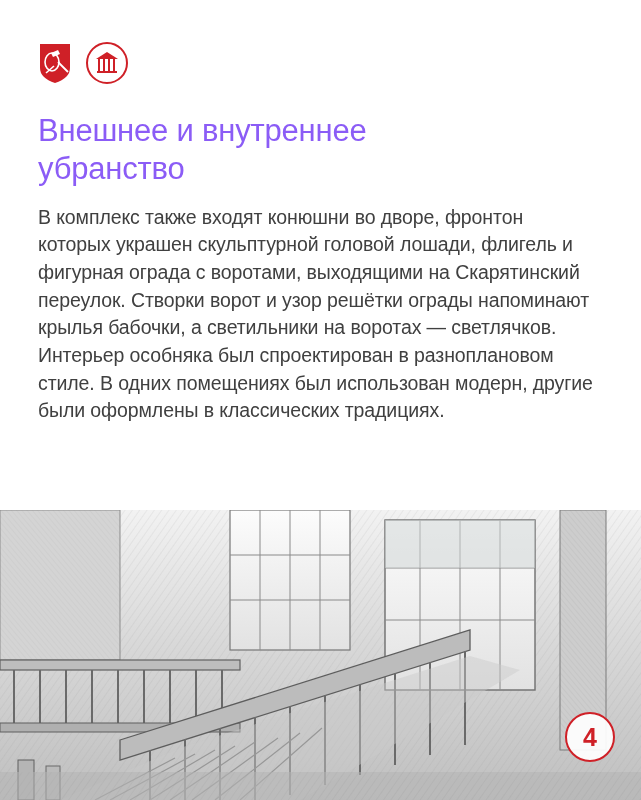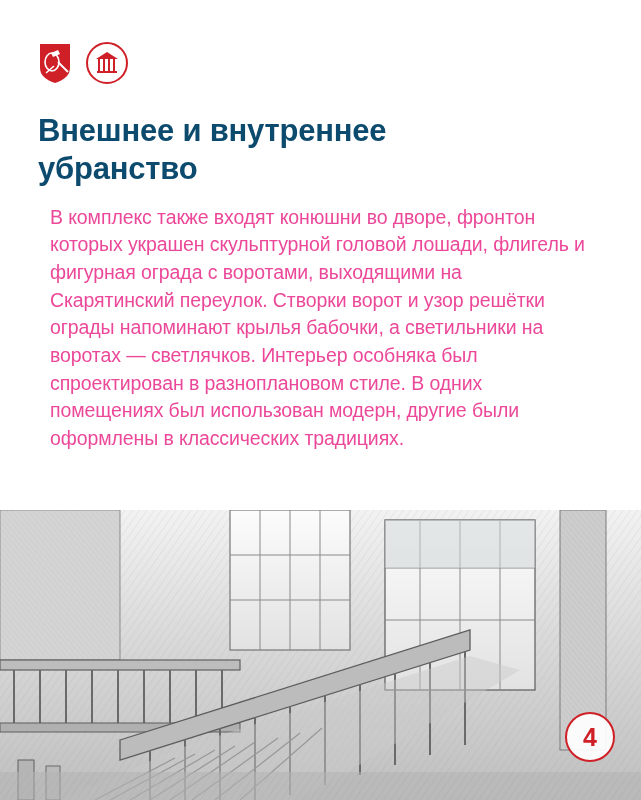--- a/index.html
+++ b/index.html
@@ -48,31 +48,31 @@
     display: flex;
     align-items: center;
     justify-content: center;
     box-sizing: border-box;
   }
   .logo-circle svg { display: block; }
 
   h1.title {
     font-size: 31px;
     line-height: 1.22;
-    font-weight: bold;
+    font-weight: normal;
     margin: 0 0 16px 0;
     letter-spacing: -0.2px;
-    color: #0c4a6e;
+    color: #8b5cf6;
     max-width: 470px;
   }
   p.body-text {
     font-size: 19.5px;
     line-height: 1.42;
-    margin: 12px;
-    color: #ec4899;
+    margin: 0;
+    color: #404040;
     letter-spacing: -0.1px;
     max-width: 560px;
   }
 
   .illustration {
     position: absolute;
     left: 0;
     right: 0;
     bottom: 0;
     height: 290px;

